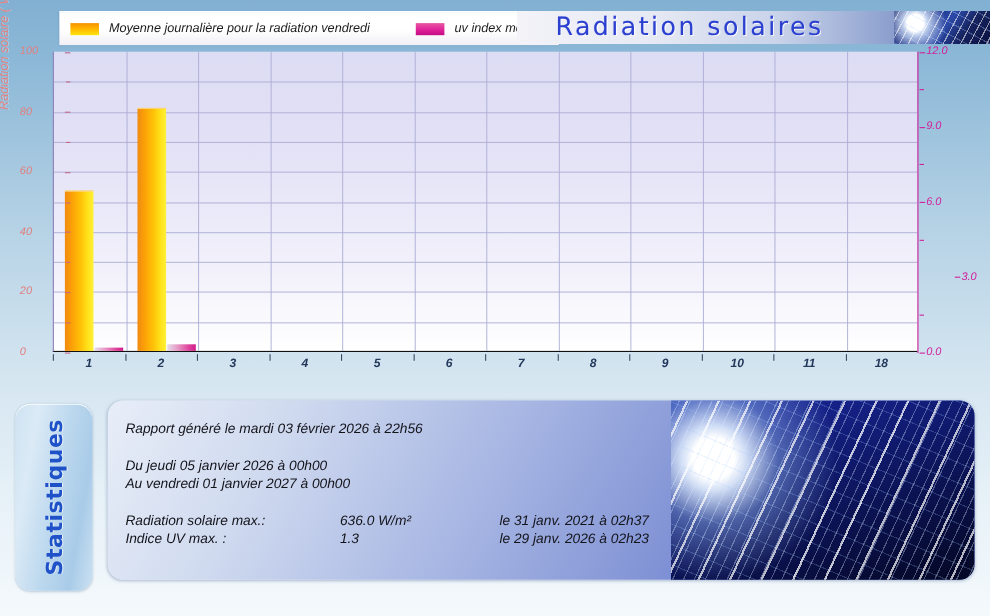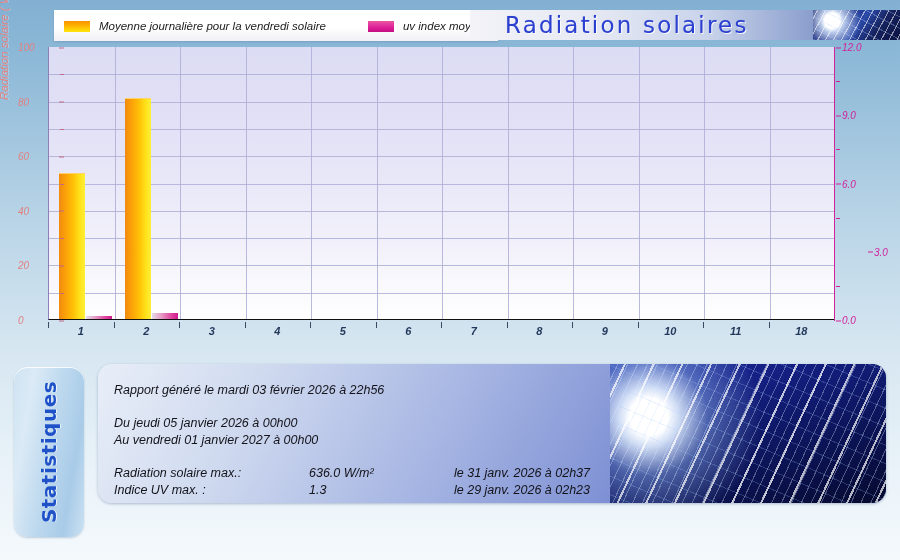--- a/index.html
+++ b/index.html
@@ -105,21 +105,21 @@
     box-shadow:inset 0 1px 0 rgba(255,255,255,.9), 0 1px 2px rgba(40,80,120,.25);
   }
   #stats-tab-label{
     position:absolute;left:50%;top:50%;
     transform:translate(-50%,-50%) rotate(-90deg);
     font-size:20px;font-weight:bold;color:#1f52c8;white-space:nowrap;
     font-family:"DejaVu Sans", sans-serif;letter-spacing:.5px;
     text-shadow:0 1px 0 rgba(255,255,255,.7);
   }
   #stats-panel{
-    position:absolute;left:98px;top:364px;width:788px;height:139px;
+    position:absolute;left:98px;top:364px;width:788px;height:163px;
     border-radius:14px;overflow:hidden;
     background:linear-gradient(118deg,#e8eef8 0%,#d2dcf0 18%,#aab9e4 42%,#7e90d4 68%,#5468bd 88%,#3e52ad 100%);
     box-shadow:0 1px 3px rgba(40,70,120,.35);
   }
   #stats-photo{
     position:absolute;right:0;top:0;width:276px;height:176px;
     background:
       radial-gradient(circle at 14% 30%, #ffffff 0 7%, rgba(225,238,255,.92) 11%, rgba(150,185,240,.45) 22%, rgba(60,100,200,0) 42%),
       linear-gradient(160deg,#1a2fa0 0%,#16228b 18%,#101a6e 40%,#0b1250 62%,#060a30 85%,#04061f 100%);
     overflow:hidden;
@@ -222,21 +222,21 @@
       <div class="xlab" style="left: 622.25px;">10</div>
       <div class="xtick" style="left: 590px;"></div>
       <div class="xlab" style="left: 687.75px;">11</div>
       <div class="xtick" style="left: 655px;"></div>
       <div class="xlab" style="left: 753.25px;">18</div>
       <div class="xtick" style="left: 721px;"></div>
     </div>
 
   <div id="legend">
     <span class="sw sun"></span>
-    <span class="lg-text">Moyenne journalière pour la vendredi solaire</span>
+    <span class="lg-text">Moyenne journalière pour la radiation vendredi</span>
     <span class="lg-gap"></span>
     <span class="sw uv"></span>
     <span class="lg-text">uv index moyen</span>
   </div>
 
   <div id="title-strip">
     <div id="title-text">Radiation solaires</div>
     <div id="title-photo">
       <div class="pstripe"></div>
     </div>
@@ -254,21 +254,21 @@
   <div id="stats-text">
     <div class="st-line">Rapport généré le mardi 03 février 2026 à 22h56</div>
     <div class="sp"></div>
     <div class="st-line">Du jeudi 05 janvier 2026 à 00h00</div>
     <div class="st-line">Au vendredi 01 janvier 2027 à 00h00</div>
     <div class="sp"></div>
     <div id="stats-rows">
         <div class="st-row">
           <div class="c1">Radiation solaire max.:</div>
           <div class="c2">636.0 W/m²</div>
-          <div class="c3">le 31 janv. 2026 à 02h37</div>
+          <div class="c3">le 31 janv. 2021 à 02h37</div>
         </div>
         <div class="st-row">
           <div class="c1">Indice UV max. :</div>
           <div class="c2">1.3</div>
           <div class="c3">le 29 janv. 2026 à 02h23</div>
         </div>
       </div>
   </div>
 </div>
 

